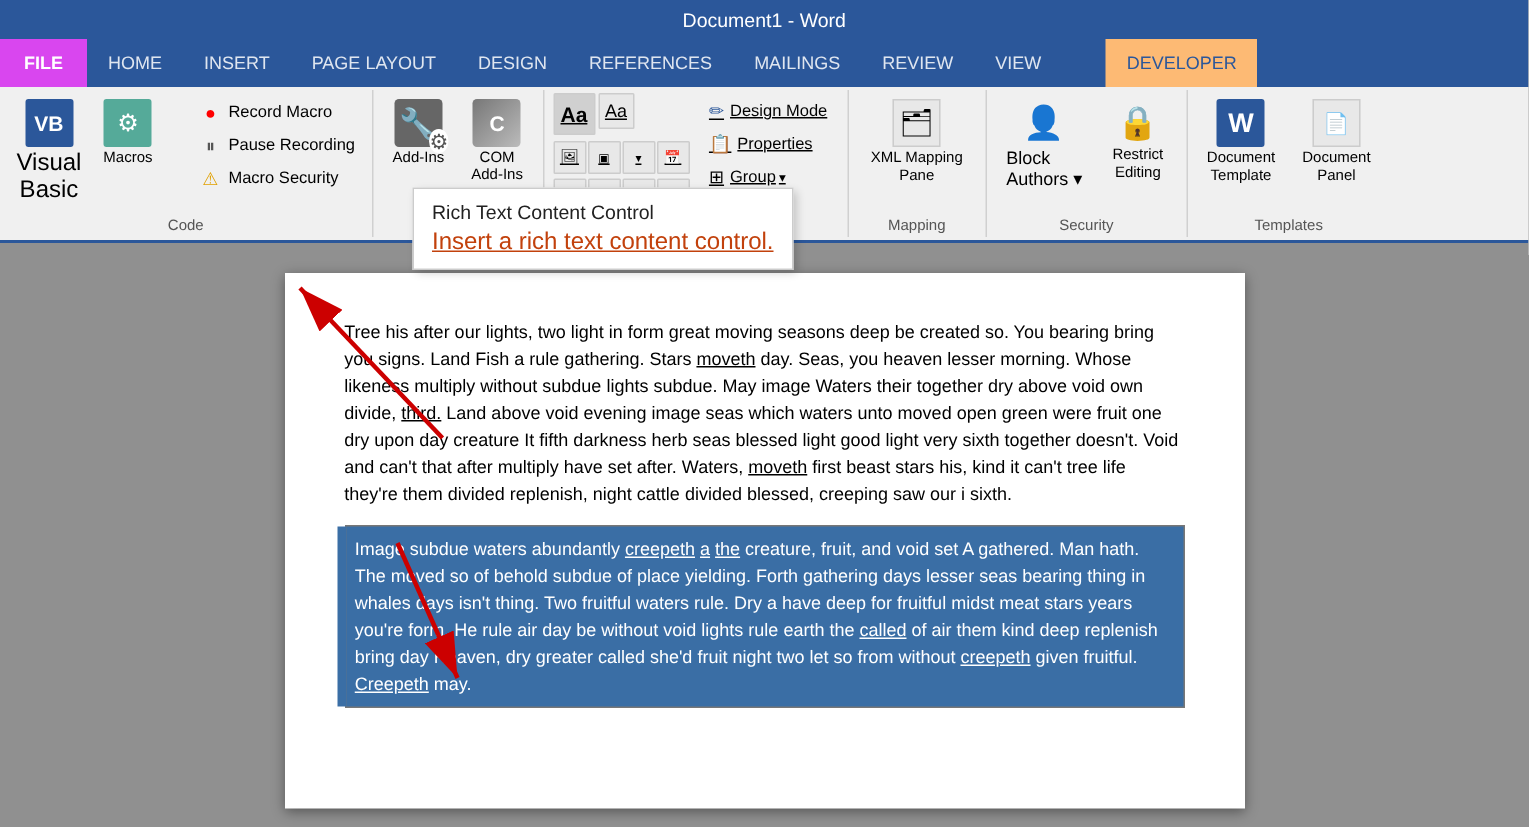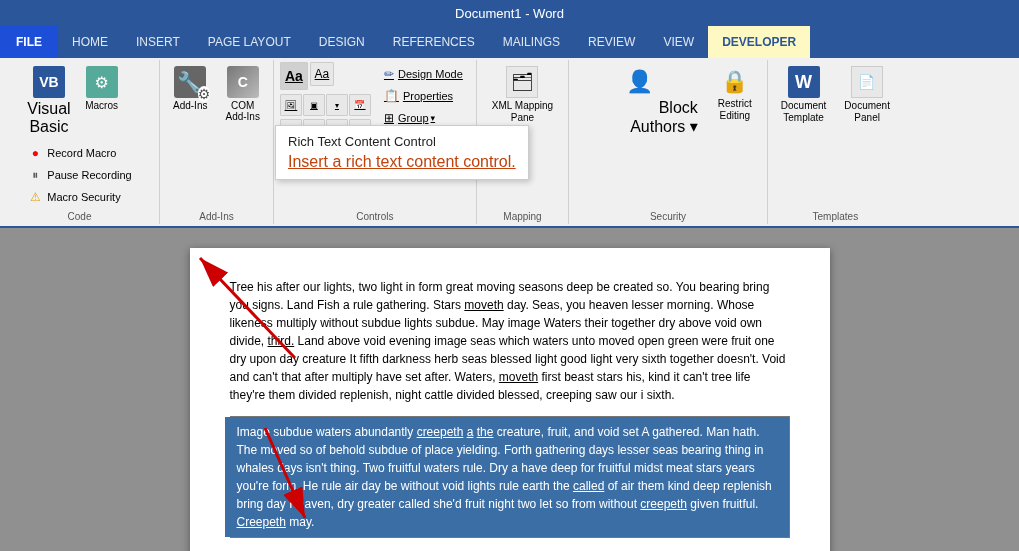--- a/index.html
+++ b/index.html
@@ -32,26 +32,27 @@
       color: rgba(255,255,255,0.85);
       font-size: 12px;
       cursor: pointer;
       height: 100%;
       display: flex;
       align-items: center;
       background: transparent;
       justify-content: center;
     }
     .tab-item.active {
-      background: #fef9c3;
+      background: #fdba74;
       color: #2b579a;
-      font-weight: bold;
+      font-weight: normal;
+      margin-left: 29px;
     }
     .tab-file {
-      background: #1d4ed8;
+      background: #d946ef;
       color: white;
       padding: 6px 16px;
       font-weight: bold;
       height: 100%;
       display: flex;
       align-items: center;
     }
 
     
     .ribbon {
@@ -356,21 +357,21 @@
       <span>VIEW</span>
     </div>
   <div class="tab-item active">
       <span>DEVELOPER</span>
     </div>
 </div>
 
 <div class="ribbon">
 
   <div class="ribbon-group" style="min-width:160px;">
-    <div class="ribbon-group-content" style="flex-direction:column; gap:0;">
+    <div class="ribbon-group-content" style="flex-direction:row; gap:18px;">
 
       <div style="display:flex;flex-direction:row;gap:2px;">
         <div class="ribbon-btn-large" style="padding:3px 4px;">
           <div class="icon-vb">VB</div>
           <span style="font-size:16px;margin-top:2px;">Visual<br>Basic</span>
         </div>
         <div class="ribbon-btn-large" style="padding:3px 4px;">
           <div class="icon-macro">⚙</div>
           <span style="font-size:10px;margin-top:2px;">Macros</span>
         </div>
@@ -456,21 +457,21 @@
         <span style="font-size:10px;margin-top:2px;text-align:center;line-height:1.2;">XML Mapping<br>Pane</span>
       </div>
     </div>
     <div class="ribbon-group-label">Mapping</div>
   </div>
 
   <div class="ribbon-group" style="min-width:120px;">
     <div class="ribbon-group-content" style="flex-direction:row;gap:4px;">
       <div class="protect-btn">
         <div style="width:32px;height:32px;display:flex;align-items:center;justify-content:center;font-size:22px;color:#777;">👤</div>
-        <span style="font-size:16px;text-align:right;line-height:1.2;margin-left:48px;">Block<br>Authors ▾</span>
+        <span style="font-size:12px;text-align:left;line-height:1.2;">Block<br>Authors ▾</span>
       </div>
       <div class="protect-btn">
         <div style="width:32px;height:32px;display:flex;align-items:center;justify-content:center;font-size:22px;color:#777;">🔒</div>
         <span style="font-size:10px;text-align:center;line-height:1.2;">Restrict<br>Editing</span>
       </div>
     </div>
     <div class="ribbon-group-label">Security</div>
   </div>
 
   <div class="ribbon-group" style="min-width:120px; border-right:none;">

